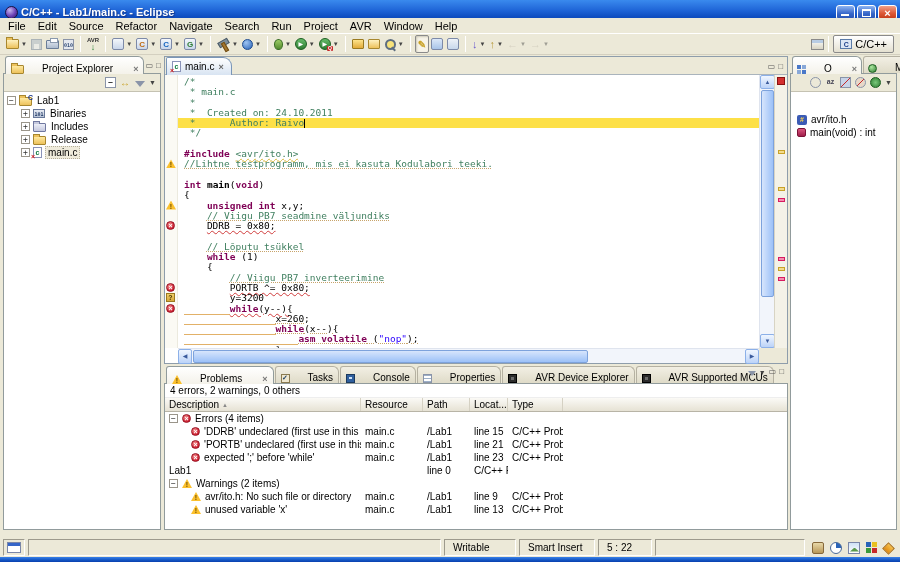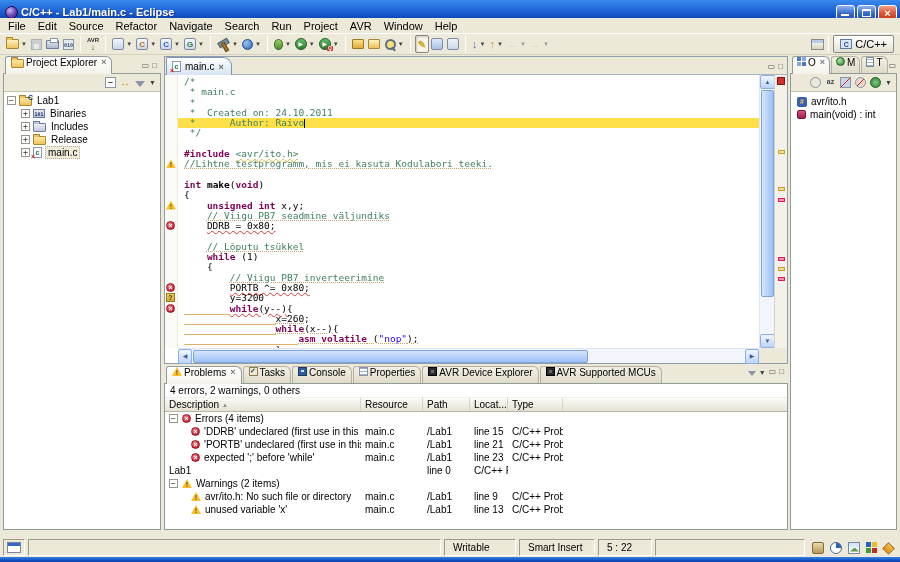--- a/index.html
+++ b/index.html
@@ -71,21 +71,21 @@
 
   
   .main{position:absolute;top:56px;left:0;right:0;height:482px}
   .panel{position:absolute;background:#ece9d8}
   .explorer{left:3px;top:0;width:158px;bottom:8px}
   .center{left:164px;top:0;right:112px;bottom:8px}
   .outline-panel{right:3px;top:0;width:107px;bottom:8px}
 
   
   .vtabs{height:18px;display:flex;align-items:flex-end;border-bottom:1px solid #919b9c;padding-left:2px;gap:1px}
-  .vtab{display:flex;align-items:flex-start;gap:2px;height:17px;padding:0 5px;font-size:10px;white-space:nowrap;
+  .vtab{display:flex;align-items:flex-end;gap:18px;height:17px;padding:0 5px;font-size:10px;white-space:nowrap;
     border:1px solid #b5b1a2;border-bottom:none;border-radius:3px 6px 0 0;background:linear-gradient(#f2efe4,#dfdbc8)}
   .vtab.sel{background:linear-gradient(#ffffff,#f4f2ea);border-color:#919b9c;font-weight:normal;position:relative;z-index:2;margin-bottom:-1px;height:18px}
   .vtab .x{color:#777;font-weight:bold;font-size:9px;margin-left:2px}
   .vtab.bold{font-weight:normal}
   .corner-btns{margin-left:auto;display:flex;gap:3px;align-items:center;padding:0 4px 3px 0}
   .cbtn{font-size:8px;color:#555;line-height:8px}
 
   .view-body{position:absolute;left:0;right:0;bottom:0;background:#fff;border:1px solid #919b9c;border-top:none}
   .view-toolbar{height:18px;background:#ece9d8;border-bottom:1px solid #c5c2b2;display:flex;align-items:center;justify-content:flex-end;gap:4px;padding:0 4px}
   .vt-icon{width:11px;height:11px;position:relative;display:inline-block}
@@ -187,21 +187,21 @@
 
   
   .otab-sm{padding:0 4px}
   .i-outline{width:9px;height:9px;display:inline-block;position:relative;background:
     linear-gradient(#4a78c8,#4a78c8) 0 0/4px 4px no-repeat,
     linear-gradient(#88a8d8,#88a8d8) 5px 0/4px 4px no-repeat,
     linear-gradient(#88a8d8,#88a8d8) 0 5px/4px 4px no-repeat,
     linear-gradient(#4a78c8,#4a78c8) 5px 5px/4px 4px no-repeat}
   .i-mkt{width:9px;height:9px;border-radius:50%;background:radial-gradient(circle at 35% 30%,#aee8a0,#2e7d32);border:1px solid #1b5e20;display:inline-block}
   .i-tmpl{width:8px;height:10px;background:#fff;border:1px solid #7a86a8;display:inline-block;background-image:repeating-linear-gradient(180deg,#9db0c8 1px 2px,transparent 2px 4px)}
-  .ocontent{padding-top:3px;font-size:10px}
+  .ocontent{padding-top:21px;font-size:10px}
   .oitem{display:flex;align-items:center;gap:4px;height:13px;padding-left:6px;white-space:nowrap}
 
   
   .statusbar{position:absolute;left:0;right:0;bottom:5px;height:19px;background:#ece9d8;display:flex;align-items:center;gap:3px;padding:0 3px}
   .scell{border:1px solid;border-color:#9d9a8d #ffffff #ffffff #9d9a8d;height:17px;display:flex;align-items:center;padding:0 8px;font-size:10px;white-space:nowrap}
   .scell.grow{flex:1}
   .i-fastview{width:14px;height:11px;background:#fff;border:1px solid #7a86a8;position:relative}
   .i-fastview::before{content:"";position:absolute;left:0;top:0;right:0;height:3px;background:#3565c8}
   .tray{display:flex;align-items:center;gap:6px;padding:0 4px}
   .ti{width:12px;height:12px;position:relative;display:inline-block}
@@ -440,21 +440,21 @@
             <div class="cl"><span class="t-c">/*</span></div>
             <div class="cl"><span class="t-c"> * main.c</span></div>
             <div class="cl"><span class="t-c"> *</span></div>
             <div class="cl"><span class="t-c"> *  Created on: 24.10.2011</span></div>
             <div class="cl hl"><span class="t-c"> *      Author: Raivo</span><span class="caret"></span></div>
             <div class="cl"><span class="t-c"> */</span></div>
             <div class="cl"></div>
             <div class="cl"><span class="t-k">#include</span><span class="t-p"> </span><span class="t-c t-uw">&lt;avr/ito.h&gt;</span></div>
             <div class="cl"><span class="t-c t-ud">//Lihtne testprogramm, mis ei kasuta Kodulabori teeki.</span></div>
             <div class="cl"></div>
-            <div class="cl"><span class="t-k">int</span><span class="t-p"> </span><span class="t-b">make</span><span class="t-p">(</span><span class="t-k">void</span><span class="t-p">)</span></div>
+            <div class="cl"><span class="t-k">int</span><span class="t-p"> </span><span class="t-b">main</span><span class="t-p">(</span><span class="t-k">void</span><span class="t-p">)</span></div>
             <div class="cl"><span class="t-p">{</span></div>
             <div class="cl"><span class="t-p">    </span><span class="t-k">unsigned</span><span class="t-p"> </span><span class="t-k">int</span><span class="t-p"> x,y;</span></div>
             <div class="cl"><span class="t-p">    </span><span class="t-c t-ud">// Viigu PB7 seadmine väljundiks</span></div>
             <div class="cl"><span class="t-p">    </span><span class="t-p t-ue">DDRB = 0x80;</span></div>
             <div class="cl"></div>
             <div class="cl"><span class="t-p">    </span><span class="t-c t-ud">// Lõputu tsükkel</span></div>
             <div class="cl"><span class="t-p">    </span><span class="t-k">while</span><span class="t-p"> (1)</span></div>
             <div class="cl"><span class="t-p">    {</span></div>
             <div class="cl"><span class="t-p">        </span><span class="t-c t-ud">// Viigu PB7 inverteerimine</span></div>
             <div class="cl"><span class="t-p">        </span><span class="t-p t-ue">PORTB ^= 0x80;</span></div>

